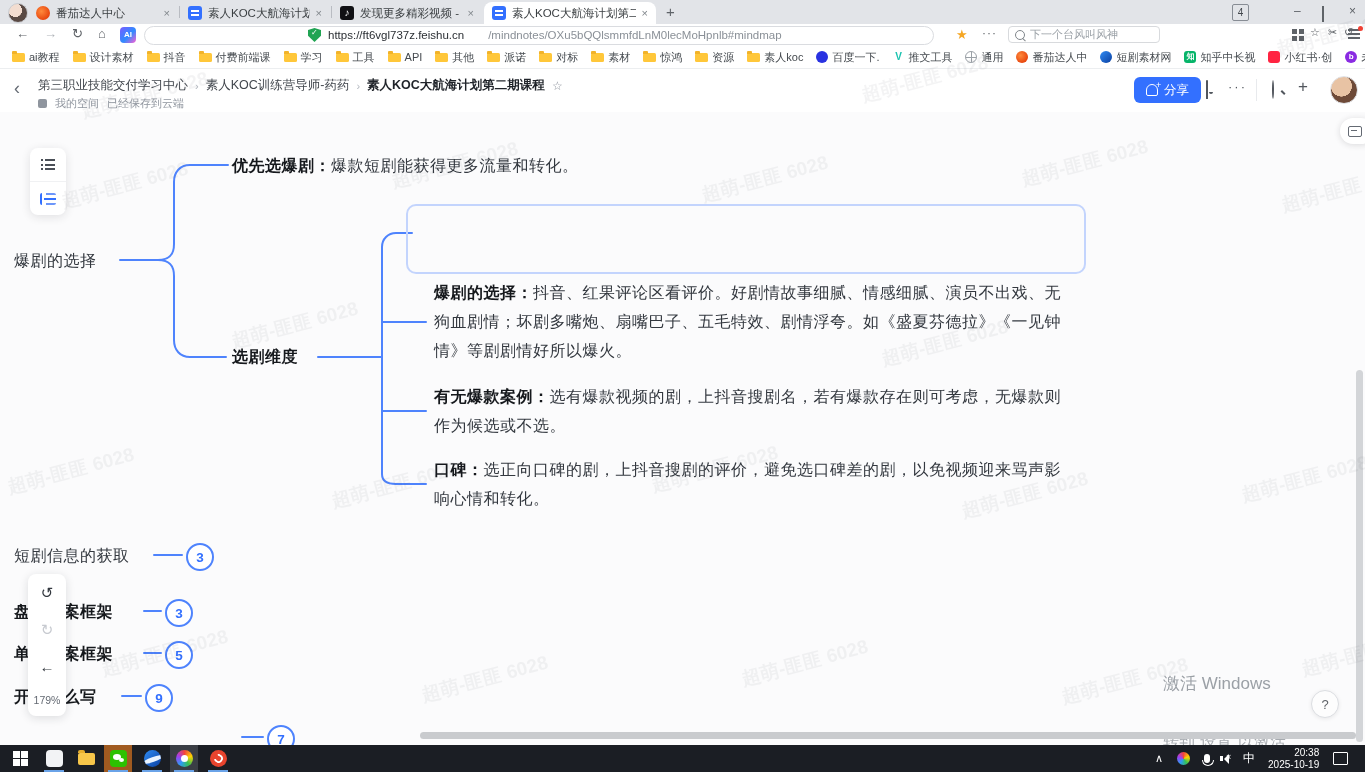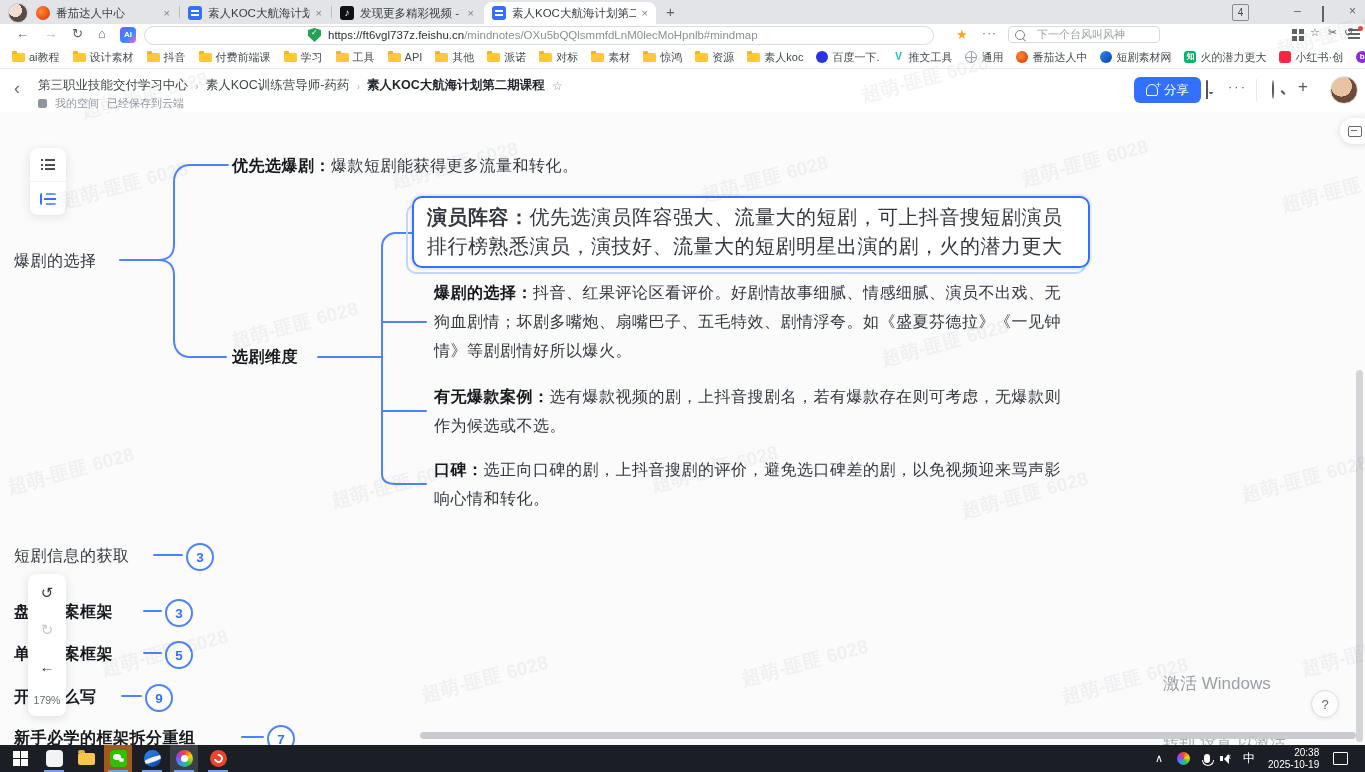--- a/index.html
+++ b/index.html
@@ -31,25 +31,25 @@
   .nav-ic{position:absolute;top:2px;font-size:13px;color:#5f6368;}
   .ai-tile{position:absolute;left:120px;top:3px;width:16px;height:16px;border-radius:4px;
       background:linear-gradient(135deg,#7b5cff,#2e8bff 55%,#ff5fd2);color:#fff;font-size:8px;font-weight:700;
       text-align:center;line-height:16px;}
   .urlbox{position:absolute;left:144px;top:2px;width:788px;height:17px;border:1px solid #dadce0;border-radius:10px;background:#fff;}
   .shield{position:absolute;left:308px;top:4px;width:13px;height:14px;background:#21a453;
       clip-path:polygon(50% 0,100% 15%,100% 55%,50% 100%,0 55%,0 15%);}
   .shield::after{content:"✓";position:absolute;left:3px;top:0px;color:#fff;font-size:8px;}
   .urltext{position:absolute;left:328px;top:5px;font-size:11.5px;white-space:nowrap;}
   .urltext .host{color:#2a2e33;}
-  .urltext .path{color:#8a9097;}
+  .urltext .path{color:#8a9097;padding-left:24px;}
   .star-fav{position:absolute;left:956px;top:3px;color:#f5a623;font-size:13px;}
   .dots3{position:absolute;left:982px;top:2px;color:#5f6368;font-size:12px;letter-spacing:1px;}
   .searchbox{position:absolute;left:1008px;top:2px;width:152px;height:17px;border:1px solid #d8dadd;border-radius:4px;
-      display:flex;align-items:center;gap:12px;padding:0 6px;box-sizing:border-box;}
+      display:flex;align-items:center;gap:5px;padding:0 6px;box-sizing:border-box;}
   .mag{width:8px;height:8px;border:1.4px solid #80868b;border-radius:50%;position:relative;flex:0 0 auto;}
   .mag::after{content:"";position:absolute;left:7px;top:7px;width:4px;height:1.4px;background:#80868b;transform:rotate(45deg);transform-origin:0 0;}
   .search-txt{font-size:11px;color:#9aa0a6;white-space:nowrap;}
   .grid4{position:absolute;left:1292px;top:5px;width:5px;height:5px;background:#5f6368;
       box-shadow:7px 0 0 #5f6368,0 7px 0 #5f6368,7px 7px 0 #5f6368;}
   .burger{position:absolute;left:1348px;top:5px;width:12px;height:2px;background:#5f6368;box-shadow:0 4px 0 #5f6368,0 8px 0 #5f6368;}
   .reddot{position:absolute;left:1358px;top:2px;width:5px;height:5px;border-radius:50%;background:#f04134;}
   
   #bookmarks{position:absolute;left:0;top:46px;width:1365px;height:23px;background:#fff;border-bottom:1px solid #eceef0;
       display:flex;align-items:center;gap:13px;padding:0 0 0 12px;box-sizing:border-box;overflow:hidden;}
@@ -300,21 +300,21 @@
     <div class="bm">
         <span class="bi bi-tomato"></span>
         <span>番茄达人中</span>
       </div>
     <div class="bm">
         <span class="bi bi-swoosh"></span>
         <span>短剧素材网</span>
       </div>
     <div class="bm">
         <span class="bi bi-zhihu">知</span>
-        <span>火的潜力更大</span>
+        <span>知乎中长视</span>
       </div>
     <div class="bm">
         <span class="bi bi-xhs"></span>
         <span>小红书·创</span>
       </div>
     <div class="bm">
         <span class="bi bi-b">b</span>
         <span>未命名文件</span>
       </div>
 
@@ -365,41 +365,39 @@
       </g>
     </svg>
 
     <div class="mnode" style="left:14px;top:134px;">爆剧的选择</div>
 
     <div class="mnode" style="left:232px;top:39px;width:460px;white-space:nowrap;"><b>优先选爆剧：</b><span>爆款短剧能获得更多流量和转化。</span></div>
 
     <div class="mnode mtitle" style="left:232px;top:230px;">选剧维度</div>
 
     <div class="mbox-echo"></div>
-    <div class="mbox"><b>演员阵容：</b><span>优先选演员阵容强大、流量大的短剧，可上抖音搜短剧演员排行榜熟悉演员，演技好、流量大的短剧明星出演的剧，火的潜力更大</span></div>
 
     <div class="mnode" style="left:434px;top:166px;width:642px;"><b>爆剧的选择：</b><span>抖音、红果评论区看评价。好剧情故事细腻、情感细腻、演员不出戏、无狗血剧情；坏剧多嘴炮、扇嘴巴子、五毛特效、剧情浮夸。如《盛夏芬德拉》《一见钟情》等剧剧情好所以爆火。</span></div>
 
     <div class="mnode" style="left:434px;top:270px;width:642px;"><b>有无爆款案例：</b><span>选有爆款视频的剧，上抖音搜剧名，若有爆款存在则可考虑，无爆款则作为候选或不选。</span></div>
 
     <div class="mnode" style="left:434px;top:343px;width:642px;"><b>口碑：</b><span>选正向口碑的剧，上抖音搜剧的评价，避免选口碑差的剧，以免视频迎来骂声影响心情和转化。</span></div>
 
     <div class="mnode" style="left:14px;top:429px;">短剧信息的获取</div>
     <div class="badge" style="left:186px;top:431px;">3</div>
 
     <div class="mnode mtitle" style="left:14px;top:485px;">盘剧文案框架</div>
     <div class="badge" style="left:165px;top:487px;">3</div>
 
     <div class="mnode mtitle" style="left:14px;top:527px;">单剧文案框架</div>
     <div class="badge" style="left:165px;top:529px;">5</div>
 
     <div class="mnode mtitle" style="left:14px;top:570px;">开头怎么写</div>
     <div class="badge" style="left:145px;top:572px;">9</div>
 
-    <div class="mnode mtitle" style="left:14px;top:611px;">新手必学的框架拆分重组</div>
     <div class="badge" style="left:267px;top:613px;">7</div>
 
     <div class="lpanel">
       <div class="lp-cell" style="border-bottom:1px solid #f0f1f3;">
           <span class="ic-outline"></span>
         </div>
       <div class="lp-cell">
           <span class="ic-mind"></span>
         </div>
     </div>

